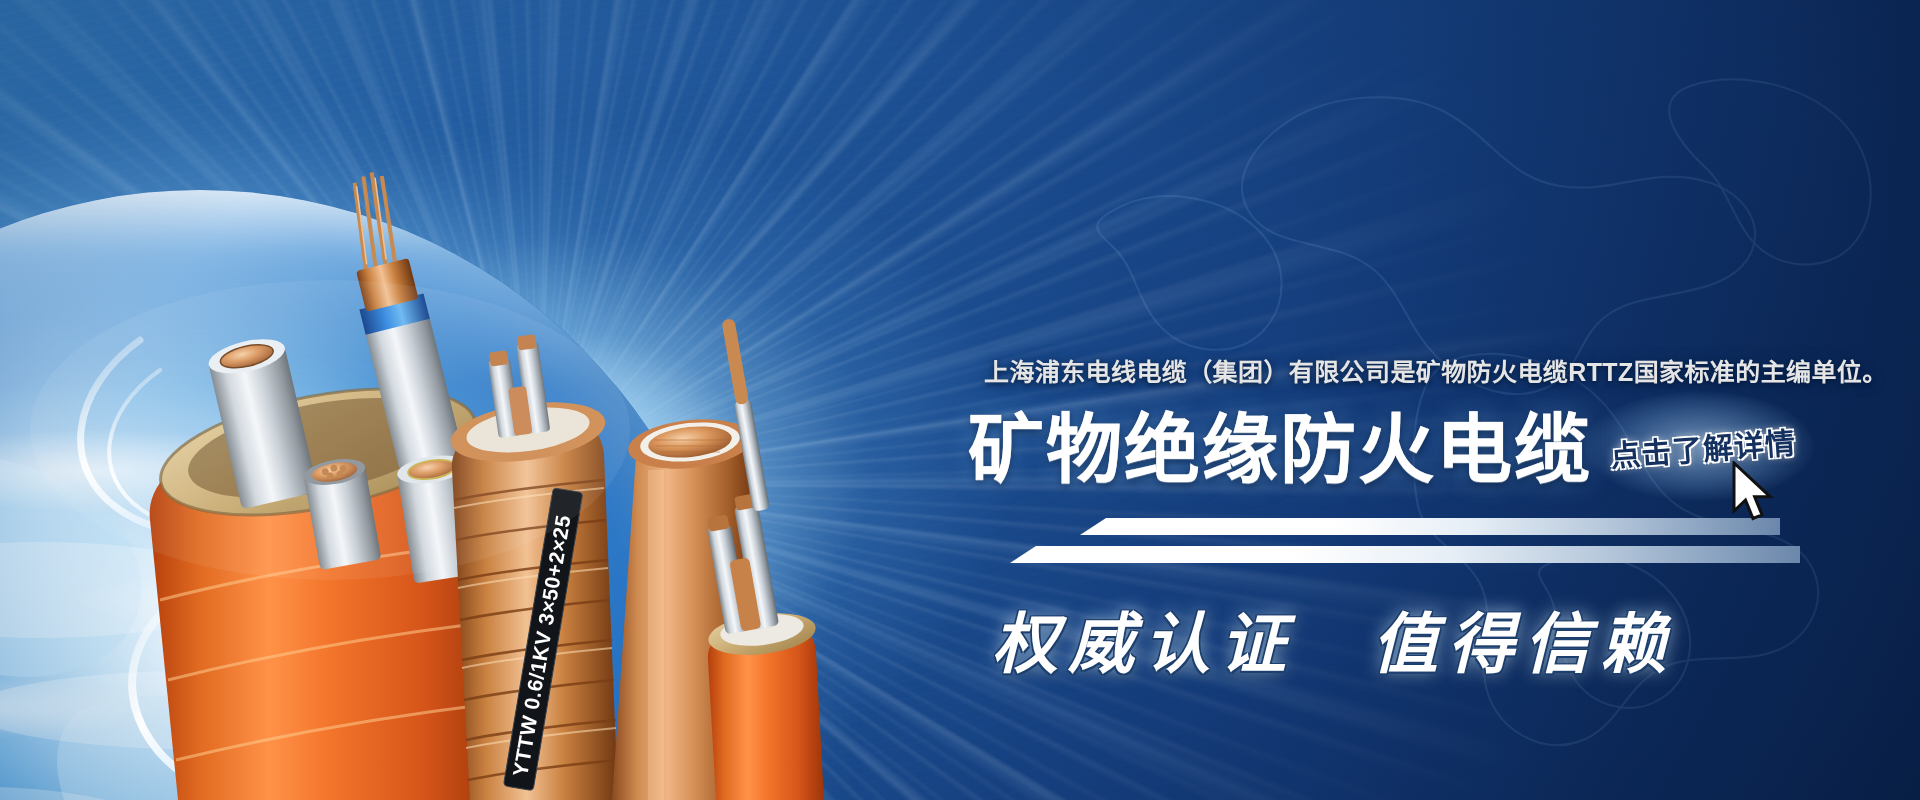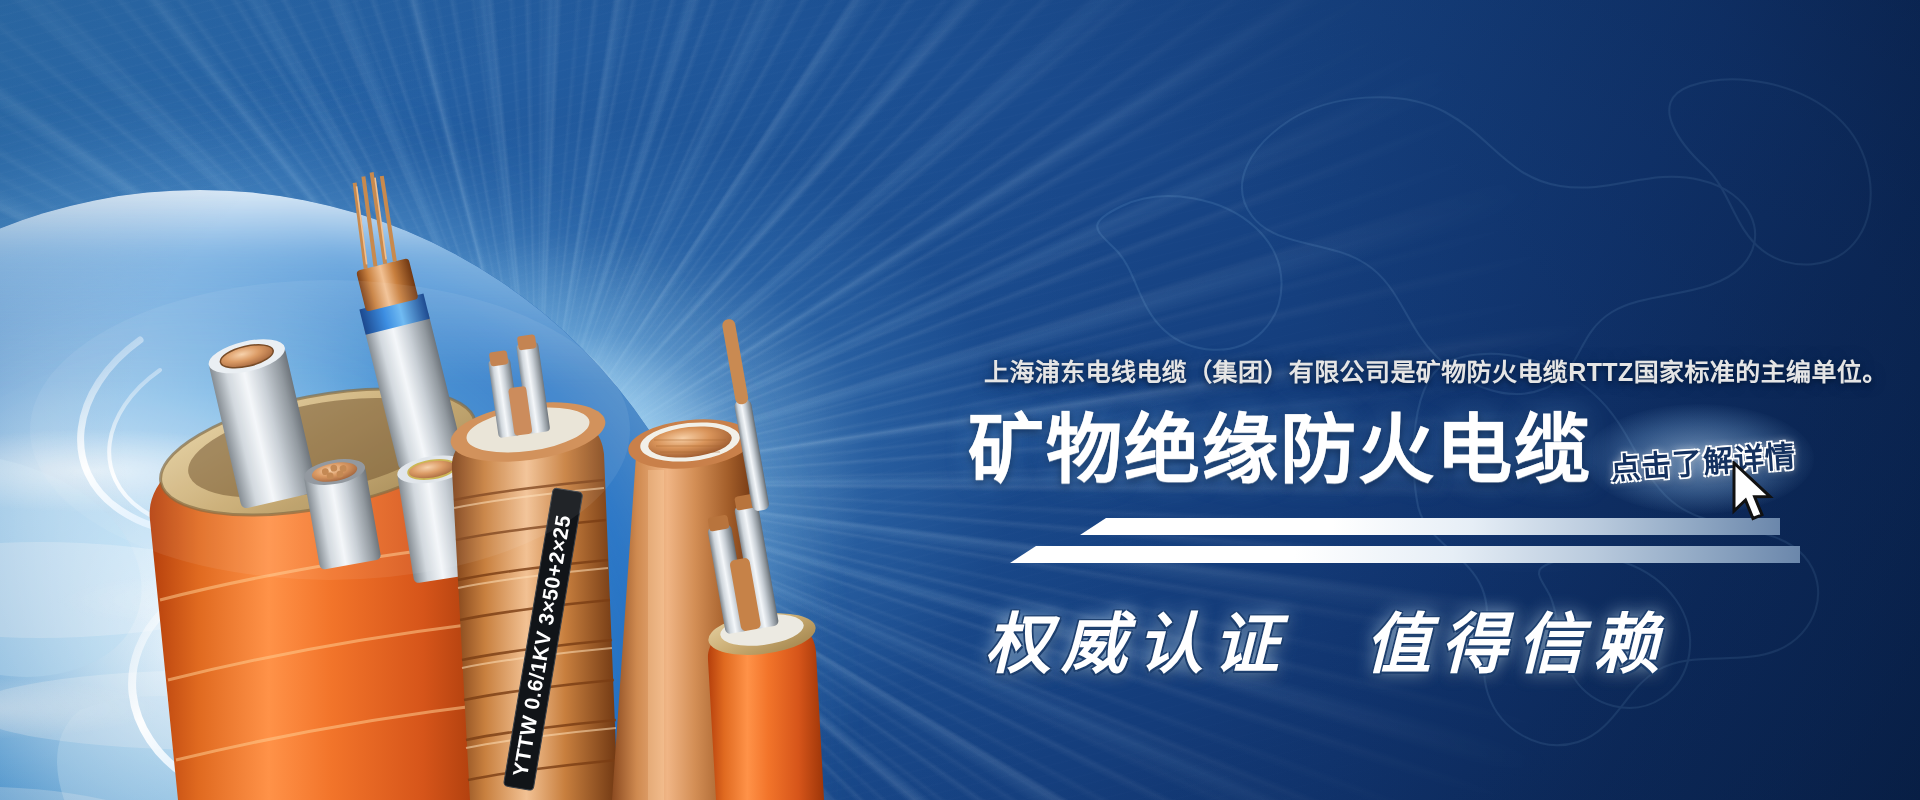--- a/index.html
+++ b/index.html
@@ -146,21 +146,21 @@
     font-size:25px;
     font-weight:700;
     color:#e5e5e5;
     letter-spacing:.4px;
     white-space:nowrap;
     text-shadow:0 2px 5px rgba(2,18,44,.72), 0 0 14px rgba(10,40,80,.55);
     margin:0 0 24px 14px;
   }
   .headline-row{
     display:flex;
-    align-items:flex-end;
+    align-items:center;
     margin-left:-2px;
   }
   .headline{
     font-size:76px;
     font-weight:900;
     color:#ffffff;
     letter-spacing:2px;
     line-height:1;
     white-space:nowrap;
     text-shadow:
@@ -217,21 +217,21 @@
   .bar-1{
     left:110px;top:4px;width:700px;
     clip-path:polygon(26px 0, 100% 0, 100% 100%, 0 100%);
   }
   .bar-2{
     left:40px;top:32px;width:790px;
     clip-path:polygon(26px 0, 100% 0, 100% 100%, 0 100%);
   }
 
   .tagline{
-    margin-left:15px;
+    margin-left:22px;
     font-family:"Liberation Serif","DejaVu Serif",serif;
     font-size:66px;
     font-weight:700;
     font-style:italic;
     color:#ffffff;
     letter-spacing:10px;
     white-space:nowrap;
     text-shadow:
       -1.5px -1.5px 0 #1d3f6e,
        1.5px -1.5px 0 #1d3f6e,

